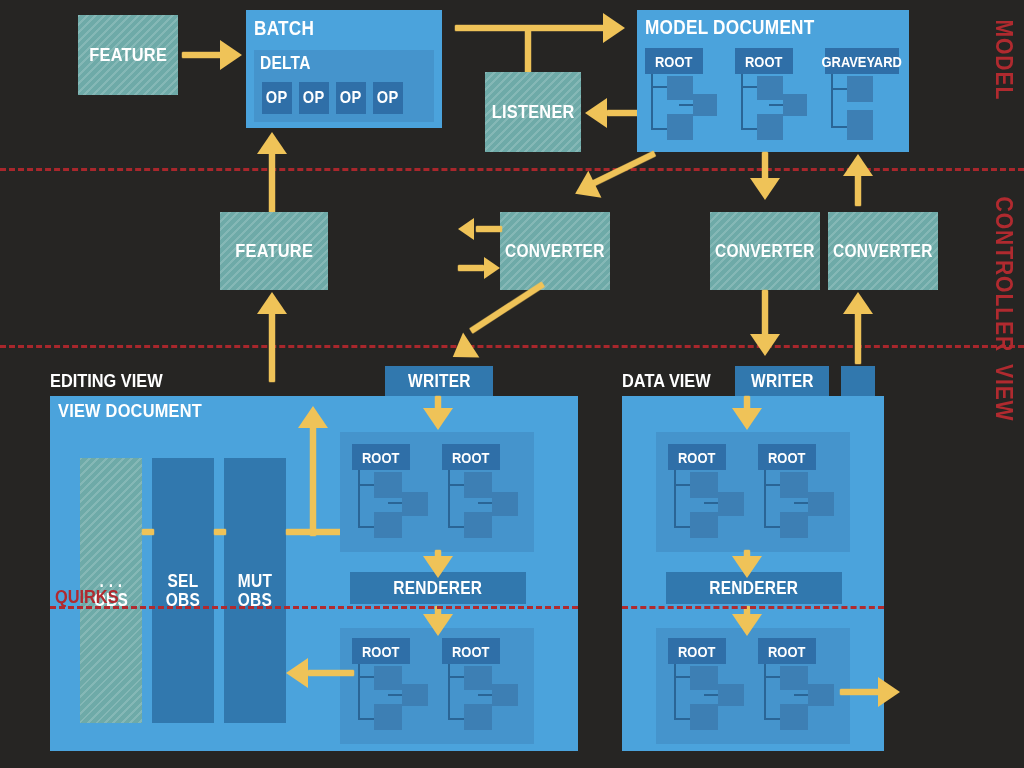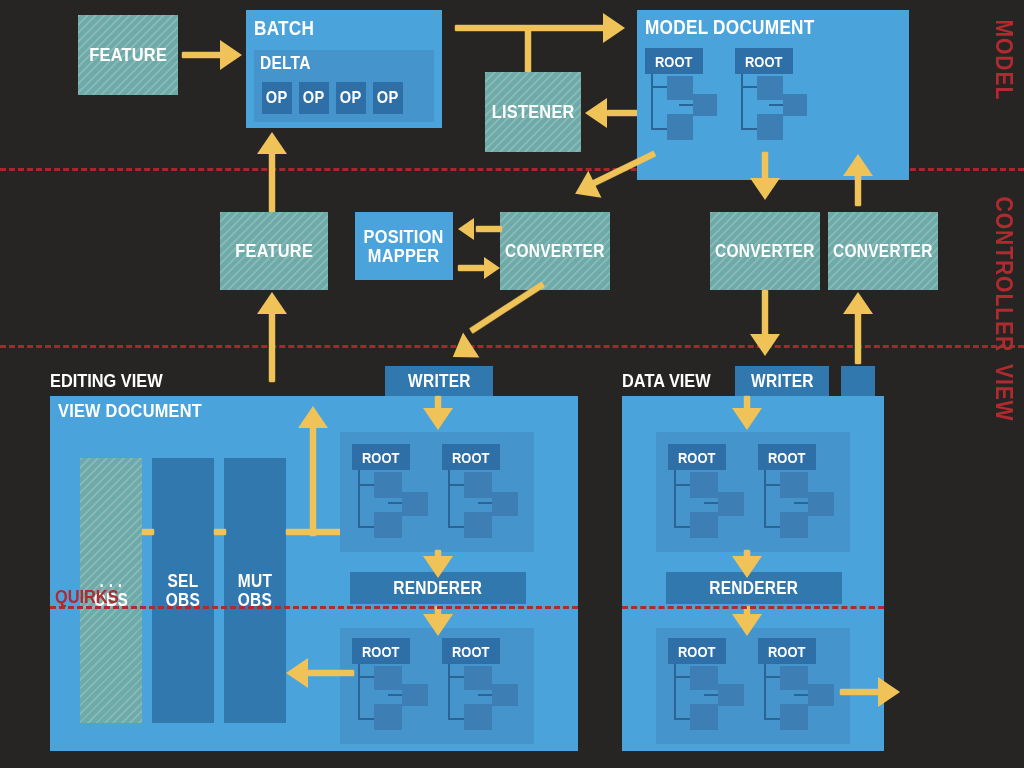--- a/index.html
+++ b/index.html
@@ -127,21 +127,21 @@
 
   <div class="box hatch" style="left:485px;top:72px;width:96px;height:80px;">
     <span class="lbl" style="font-size:19px;">LISTENER</span>
   </div>
 
   <div class="arrow" style="left:585px;top:113px;">
     <div class="shaft" style="left:22px;top:-3px;width:42px;height:6px;"></div>
     <div class="head l" style="left:0;top:-15px;"></div>
   </div>
 
-  <div class="box blue-lt" style="left:637px;top:10px;width:272px;height:170px;display:block;">
+  <div class="box blue-lt" style="left:637px;top:10px;width:272px;height:142px;display:block;">
     <div class="lbl" style="position:absolute;left:8px;top:7px;font-size:20px;transform-origin:left center;text-align:left;">MODEL DOCUMENT</div>
 
     <div class="tree" style="left:8px;top:38px;width:78px;height:96px;">
       <div class="root-tag" style="width:58px;height:26px;">
         <span>ROOT</span>
       </div>
       <div class="spine" style="left:6px;top:26px;height:56px;"></div>
       <div class="twig" style="left:6px;top:38px;width:16px;"></div>
       <div class="node" style="left:22px;top:28px;width:26px;height:24px;"></div>
       <div class="twig" style="left:34px;top:56px;width:14px;"></div>
@@ -156,20 +156,30 @@
       </div>
       <div class="spine" style="left:6px;top:26px;height:56px;"></div>
       <div class="twig" style="left:6px;top:38px;width:16px;"></div>
       <div class="node" style="left:22px;top:28px;width:26px;height:24px;"></div>
       <div class="twig" style="left:34px;top:56px;width:14px;"></div>
       <div class="node" style="left:48px;top:46px;width:24px;height:22px;"></div>
       <div class="twig" style="left:6px;top:80px;width:16px;"></div>
       <div class="node" style="left:22px;top:66px;width:26px;height:26px;"></div>
     </div>
 
+    <div class="tree" style="left:188px;top:38px;width:78px;height:96px;">
+      <div class="root-tag" style="width:74px;height:26px;">
+        <span>GRAVEYARD</span>
+      </div>
+      <div class="spine" style="left:6px;top:26px;height:54px;"></div>
+      <div class="twig" style="left:6px;top:40px;width:16px;"></div>
+      <div class="node" style="left:22px;top:28px;width:26px;height:26px;"></div>
+      <div class="twig" style="left:6px;top:78px;width:16px;"></div>
+      <div class="node" style="left:22px;top:62px;width:26px;height:30px;"></div>
+    </div>
   </div>
 
   <div class="arrow" style="left:570px;top:160px;width:90px;height:50px;">
     <div class="shaft" style="left:20px;top:22px;width:72px;height:6px;transform:rotate(-26deg);transform-origin:left center;"></div>
     <div class="head l" style="left:4px;top:14px;transform:rotate(-26deg);"></div>
   </div>
 
   <div class="arrow" style="left:765px;top:152px;">
     <div class="shaft" style="left:-3px;top:0;width:6px;height:30px;"></div>
     <div class="head d" style="left:-15px;top:26px;"></div>
@@ -177,24 +187,20 @@
 
   <div class="arrow" style="left:858px;top:152px;">
     <div class="shaft" style="left:-3px;top:22px;width:6px;height:32px;"></div>
     <div class="head u" style="left:-15px;top:2px;"></div>
   </div>
 
   <div class="box hatch" style="left:220px;top:212px;width:108px;height:78px;">
     <span class="lbl" style="font-size:19px;">FEATURE</span>
   </div>
 
-  <div class="box blue-lt" style="left:355px;top:212px;width:98px;height:68px;">
-    <span class="lbl" style="font-size:19px;">POSITION
-MAPPER</span>
-  </div>
 
   <div class="box hatch" style="left:500px;top:212px;width:110px;height:78px;">
     <span class="lbl" style="font-size:18px;">CONVERTER</span>
   </div>
 
   <div class="arrow" style="left:458px;top:229px;">
     <div class="shaft" style="left:18px;top:-3px;width:26px;height:6px;"></div>
     <div class="head sm l" style="left:0;top:-11px;"></div>
   </div>
   <div class="arrow" style="left:458px;top:268px;">

